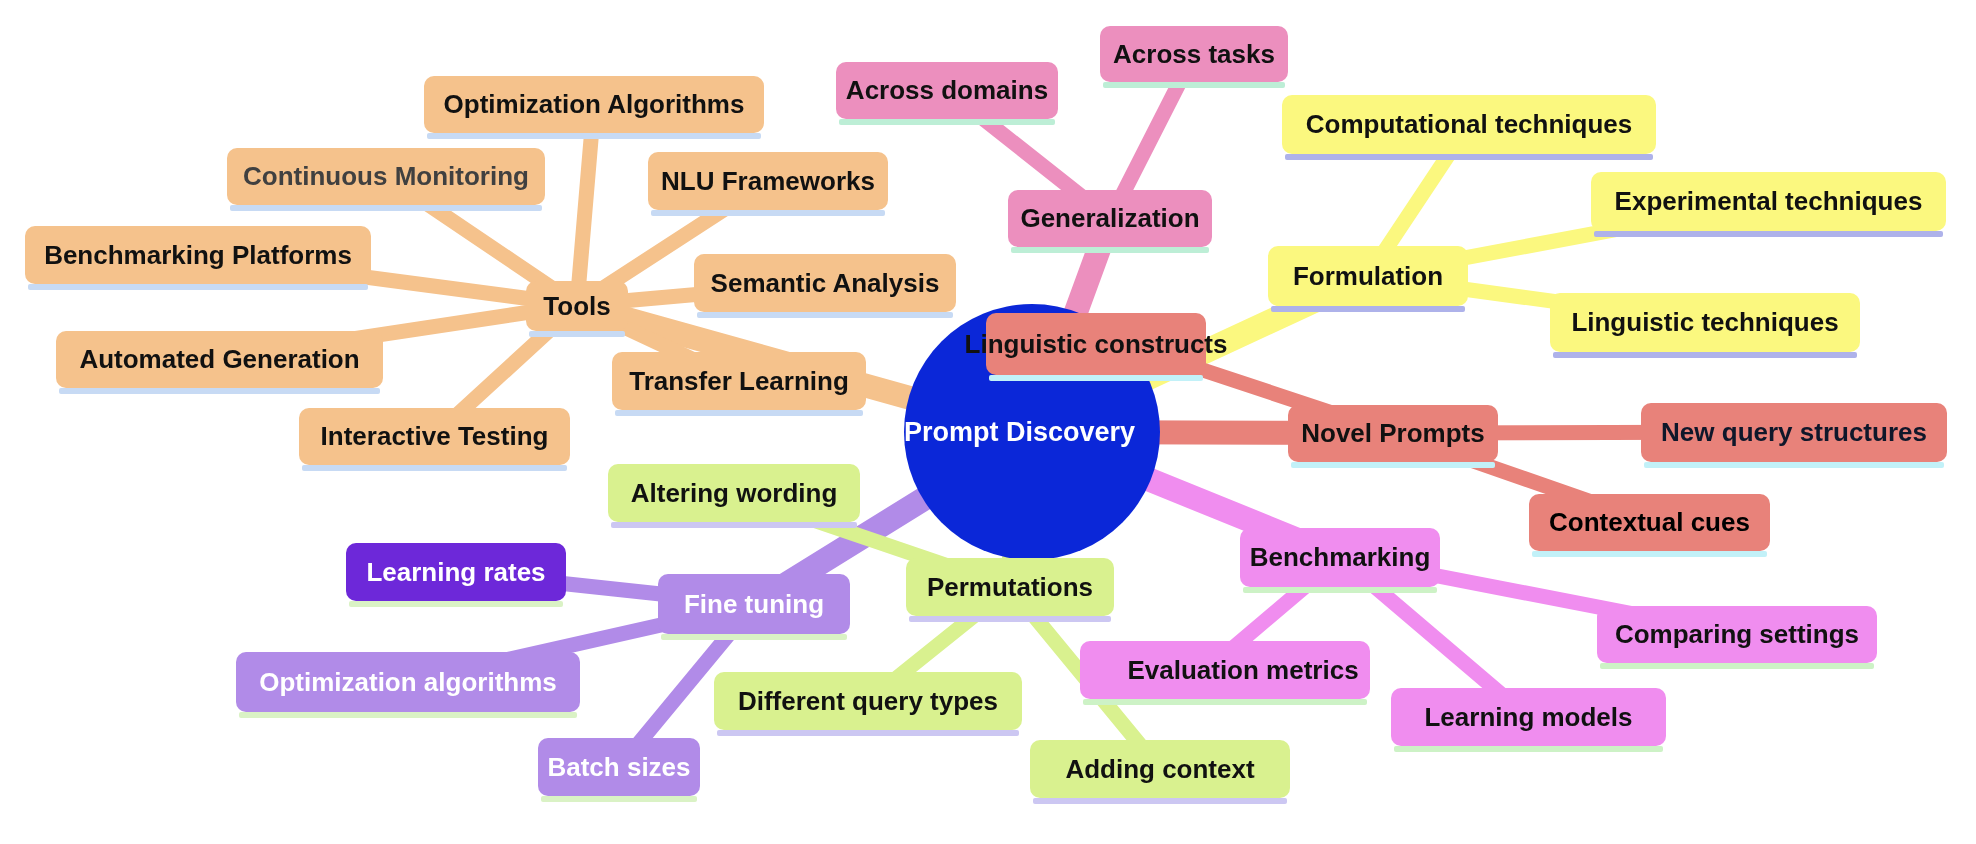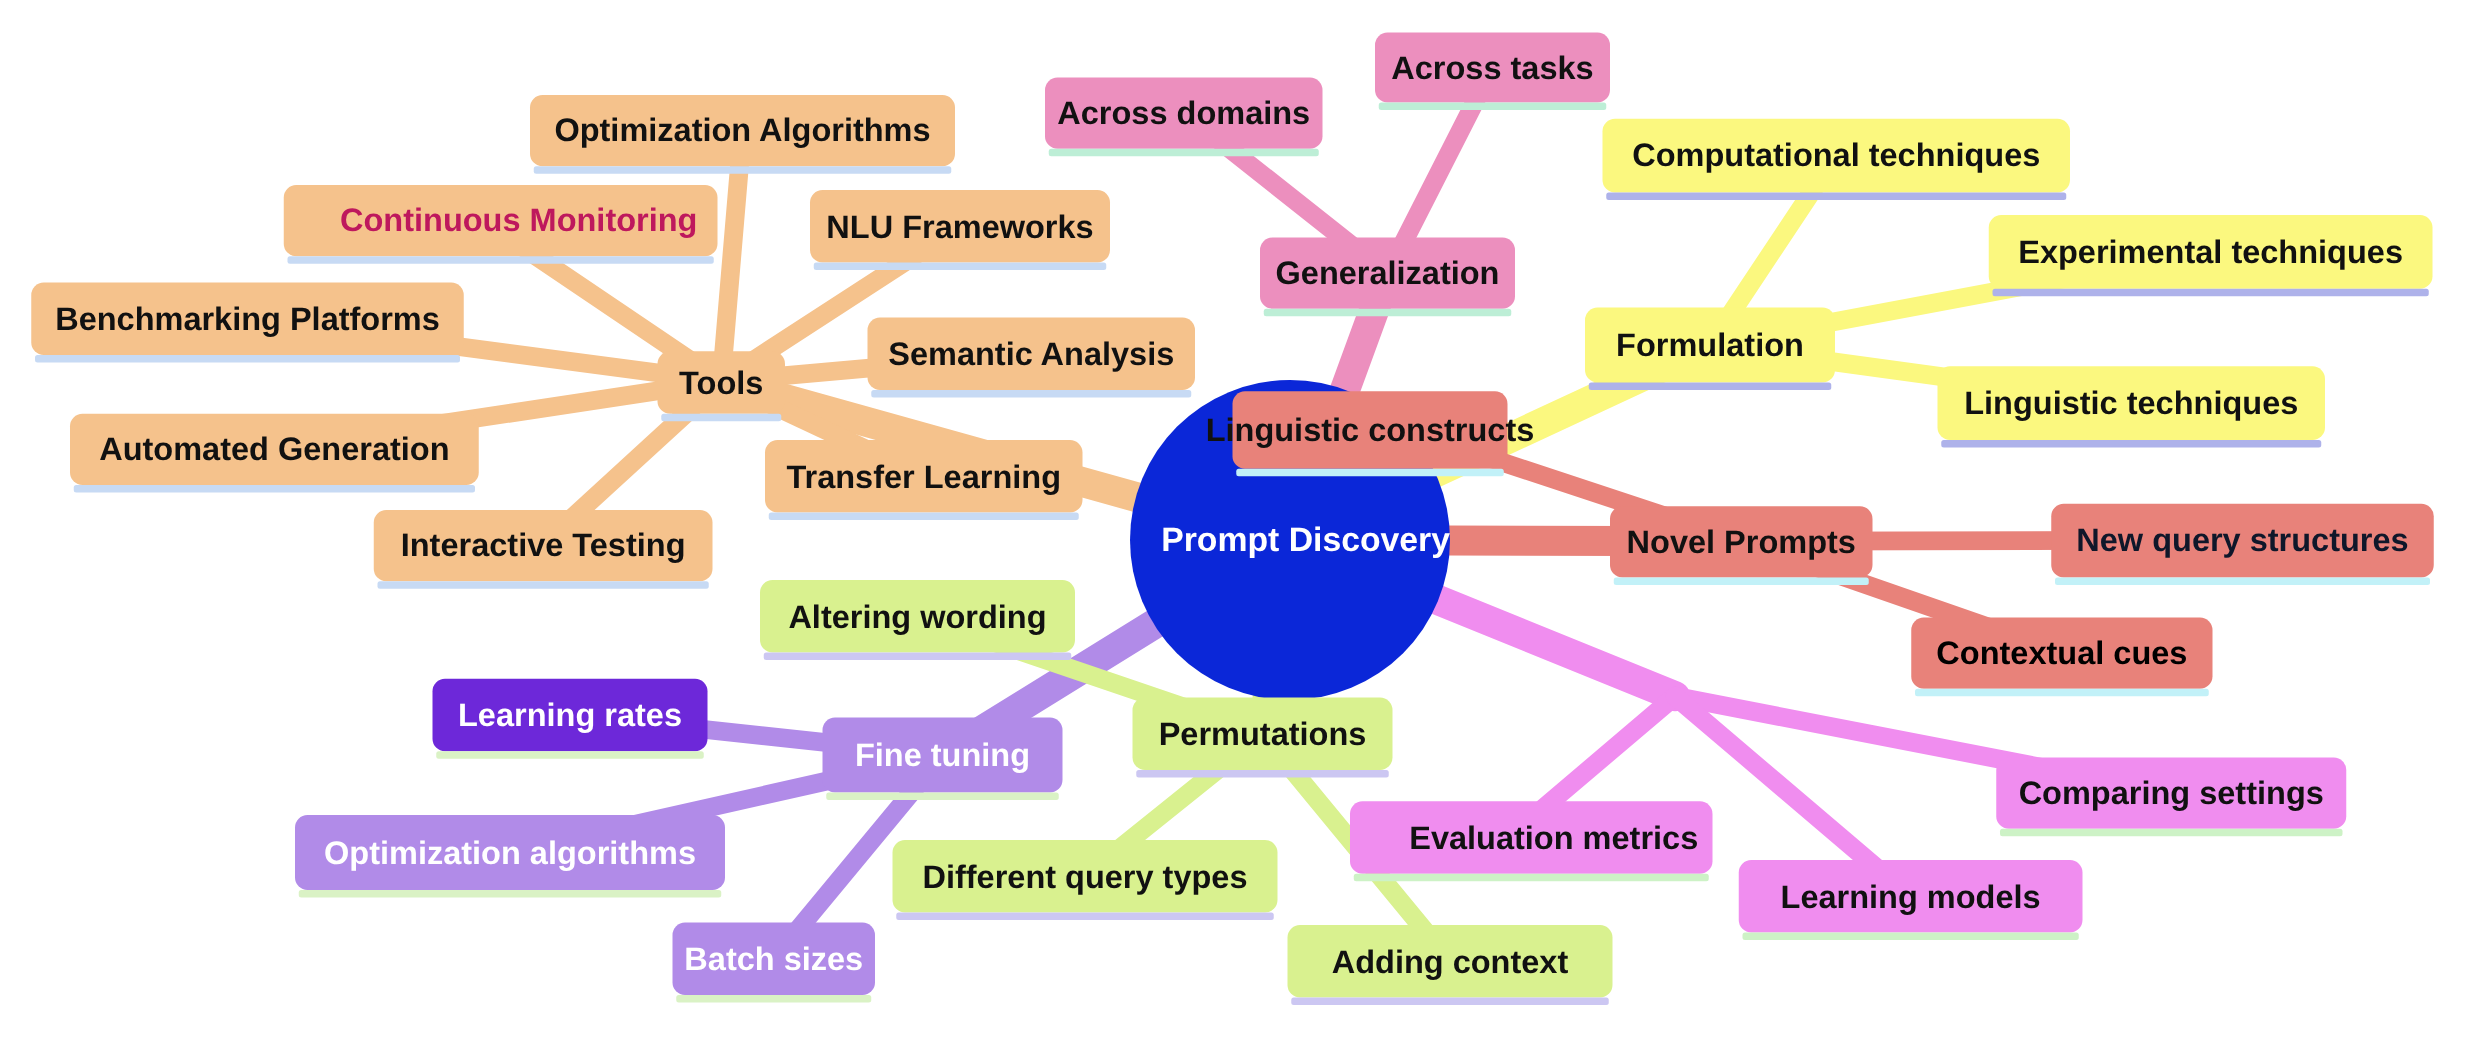--- a/index.html
+++ b/index.html
@@ -9,21 +9,21 @@
     font-family:"Liberation Sans","DejaVu Sans",sans-serif;
   }
   .stage{position:absolute;inset:0;}
   svg.edges{position:absolute;left:0;top:0;z-index:1;}
   svg.edges line{stroke-linecap:round;}
   svg.edges line.root-edge{stroke-width:24;}
   svg.edges line.child-edge{stroke-width:15;}
   .root-circle{
     position:absolute;z-index:2;
     left:904px;top:304px;width:256px;height:256px;border-radius:50%;
-    display:flex;align-items:center;justify-content:flex-end;
+    display:flex;align-items:center;justify-content:flex-start;
     font-size:27px;font-weight:bold;
   }
   .node{
     position:absolute;z-index:3;
     border-radius:10px;
     display:flex;align-items:center;justify-content:center;
     font-size:26px;font-weight:bold;color:#111;
   }
   .node .lbl{white-space:nowrap;padding:0 10px;}
   .node .ul{
@@ -84,21 +84,21 @@
   </div>
 
   <div class="node" style="left: 526px; top: 281px; width: 102px; height: 50px; background: rgb(245, 194, 140); color: rgb(17, 17, 17);">
     <span class="lbl">Tools</span>
     <i class="ul" style="background: rgb(199, 218, 244);"></i>
   </div>
   <div class="node" style="left: 424px; top: 76px; width: 340px; height: 57px; background: rgb(245, 194, 140); color: rgb(17, 17, 17);">
     <span class="lbl">Optimization Algorithms</span>
     <i class="ul" style="background: rgb(199, 218, 244);"></i>
   </div>
-  <div class="node" style="left: 227px; top: 148px; width: 318px; height: 57px; background: rgb(245, 194, 140); color: #be185d; padding-left: 29px;">
+  <div class="node" style="left: 227px; top: 148px; width: 318px; height: 57px; background: rgb(245, 194, 140); color: #404040;">
     <span class="lbl">Continuous Monitoring</span>
     <i class="ul" style="background: rgb(199, 218, 244);"></i>
   </div>
   <div class="node" style="left: 25px; top: 226px; width: 346px; height: 58px; background: rgb(245, 194, 140); color: rgb(17, 17, 17);">
     <span class="lbl">Benchmarking Platforms</span>
     <i class="ul" style="background: rgb(199, 218, 244);"></i>
   </div>
   <div class="node" style="left: 56px; top: 331px; width: 327px; height: 57px; background: rgb(245, 194, 140); color: rgb(17, 17, 17);">
     <span class="lbl">Automated Generation</span>
     <i class="ul" style="background: rgb(199, 218, 244);"></i>
@@ -160,20 +160,24 @@
   </div>
   <div class="node" style="left: 1641px; top: 403px; width: 306px; height: 59px; background: rgb(232, 130, 122); color: #0f172a;">
     <span class="lbl">New query structures</span>
     <i class="ul" style="background: rgb(194, 241, 248);"></i>
   </div>
   <div class="node" style="left: 1529px; top: 494px; width: 241px; height: 57px; background: rgb(232, 130, 122); color: #000000;">
     <span class="lbl">Contextual cues</span>
     <i class="ul" style="background: rgb(194, 241, 248);"></i>
   </div>
 
+  <div class="node" style="left: 1240px; top: 528px; width: 200px; height: 59px; background: rgb(240, 141, 239); color: rgb(17, 17, 17);">
+    <span class="lbl">Benchmarking</span>
+    <i class="ul" style="background: rgb(205, 242, 198);"></i>
+  </div>
   <div class="node" style="left: 1080px; top: 641px; width: 254px; height: 58px; background: rgb(240, 141, 239); color: rgb(17, 17, 17); padding-left: 36px;">
     <span class="lbl">Evaluation metrics</span>
     <i class="ul" style="background: rgb(205, 242, 198);"></i>
   </div>
   <div class="node" style="left: 1597px; top: 606px; width: 280px; height: 57px; background: rgb(240, 141, 239); color: rgb(17, 17, 17);">
     <span class="lbl">Comparing settings</span>
     <i class="ul" style="background: rgb(205, 242, 198);"></i>
   </div>
   <div class="node" style="left: 1391px; top: 688px; width: 275px; height: 58px; background: rgb(240, 141, 239); color: rgb(17, 17, 17);">
     <span class="lbl">Learning models</span>

